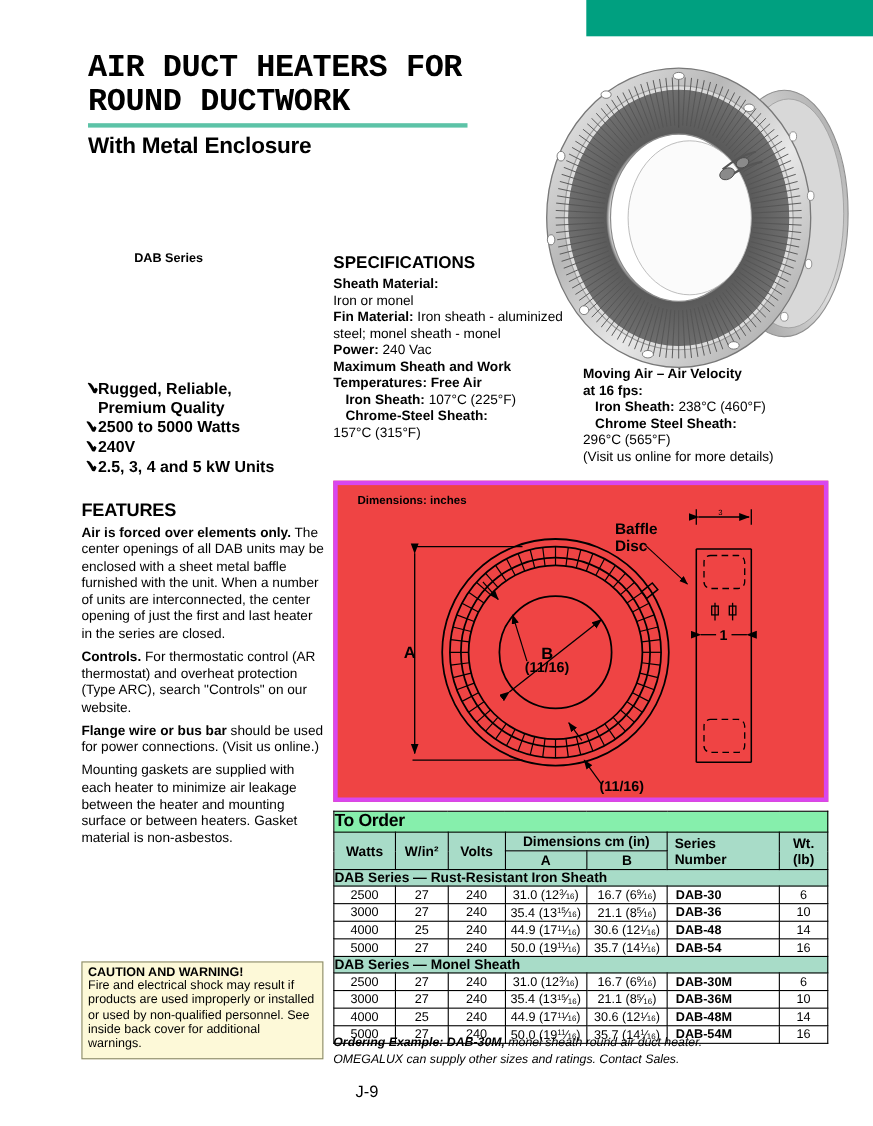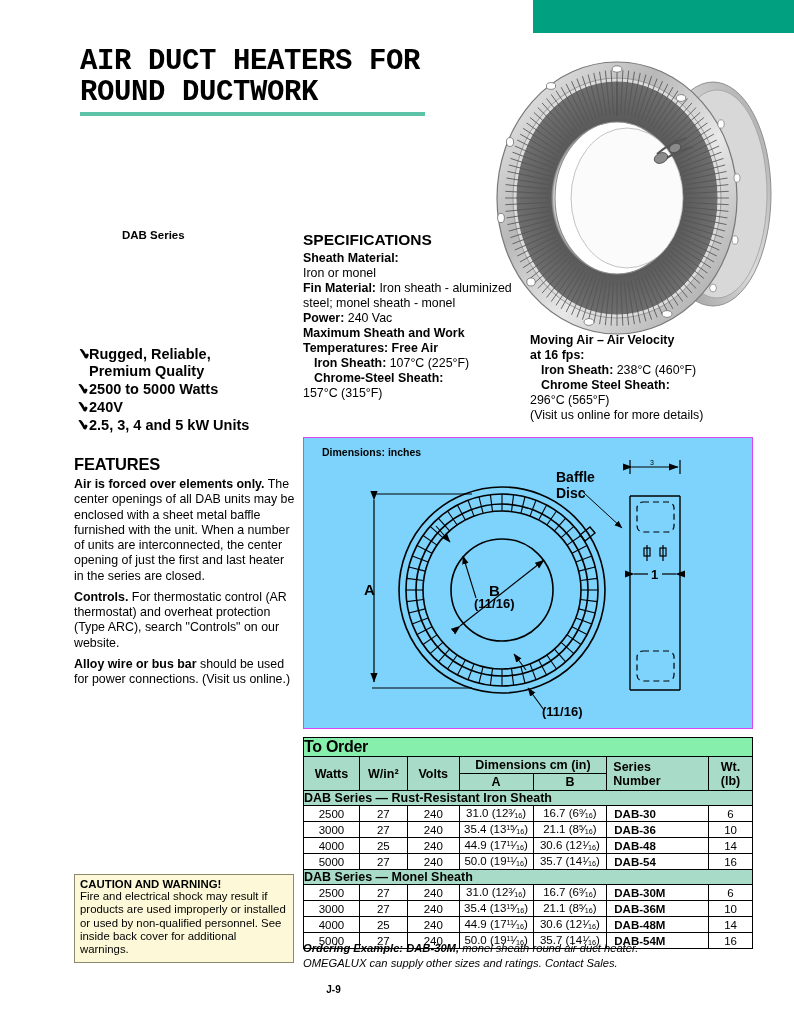--- a/index.html
+++ b/index.html
@@ -69,21 +69,21 @@
   .spec-p { font-size: 12.4px; line-height: 1.21; }
   .spec-p b { font-weight: bold; }
   .indent { padding-left: 11px; }
 
   .specs-right { position: absolute; left: 530px; top: 333px; width: 250px; }
   .specs-right .spec-p { font-size: 12.4px; line-height: 1.21; }
 
   
   .diagram {
     position: absolute; left: 303px; top: 437px; width: 450px; height: 292px;
-    background: #7dd3fc; border: 1px solid #d946ef;
+    background: #ef4444; border: 4px solid #d946ef;
   }
   .diagram .dimnote {
     position: absolute; left: 18px; top: 8px; font-size: 10.5px; font-weight: bold;
   }
   .diagram svg { position: absolute; left: 0; top: 0; }
 
   
   .order-table {
     position: absolute; left: 303px; top: 737px; width: 450px;
     border-collapse: collapse;
@@ -107,36 +107,37 @@
   
   .order-note {
     position: absolute; left: 303px; top: 941px; width: 450px;
     font-size: 11.2px; font-style: italic; line-height: 1.3;
   }
   .order-note b { font-weight: bold; }
 
   
   .footer {
     position: absolute; left: 0; top: 984px; width: 667px;
-    text-align: center; font-size: 10px; font-weight: bold;
+    text-align: center; font-size: 15px; font-weight: normal;
   }
 </style>
 </head>
 <body>
 
 <div class="page">
 
   <div class="topbar"></div>
 
   <div class="title-block">
     <div class="main-title">
       <div>AIR DUCT HEATERS FOR</div>
       <div>ROUND DUCTWORK</div>
     </div>
     <div class="title-rule"></div>
+    <div class="sub-title">With Metal Enclosure</div>
   </div>
 
   <div class="photo">
     <svg width="300" height="300" viewBox="0 0 300 300">
       <defs>
         <linearGradient id="metal1" x1="0" y1="0" x2="1" y2="1">
           <stop offset="0%" stop-color="#f2f2f2"></stop>
           <stop offset="35%" stop-color="#b8b8b8"></stop>
           <stop offset="60%" stop-color="#e8e8e8"></stop>
           <stop offset="100%" stop-color="#9a9a9a"></stop>
@@ -363,21 +364,24 @@
   <div class="features">
     <h2>FEATURES</h2>
 
     <p class="feat-p">
       <b>Air is forced over elements only.</b><span> The center openings of all DAB units may be enclosed with a sheet metal baffle furnished with the unit. When a number of units are interconnected, the center opening of just the first and last heater in the series are closed.</span>
     </p>
     <p class="feat-p">
       <b>Controls.</b><span> For thermostatic control (AR thermostat) and overheat protection (Type ARC), search "Controls" on our website.</span>
     </p>
     <p class="feat-p">
-      <b>Alloy wire or bus bar</b><span> should be used for power connections. (Visit us online.)</span>
+      <b>Flange wire or bus bar</b><span> should be used for power connections. (Visit us online.)</span>
+    </p>
+    <p class="feat-p">
+      <span>Mounting gaskets are supplied with each heater to minimize air leakage between the heater and mounting surface or between heaters. Gasket material is non-asbestos.</span>
     </p>
   </div>
 
   <div class="caution">
     <div class="ctitle">CAUTION AND WARNING!</div>
     <div class="ctext">Fire and electrical shock may result if products are used improperly or installed or used by non-qualified personnel. See inside back cover for additional warnings.</div>
   </div>
 
   <div class="specs">
     <h2>SPECIFICATIONS</h2>

